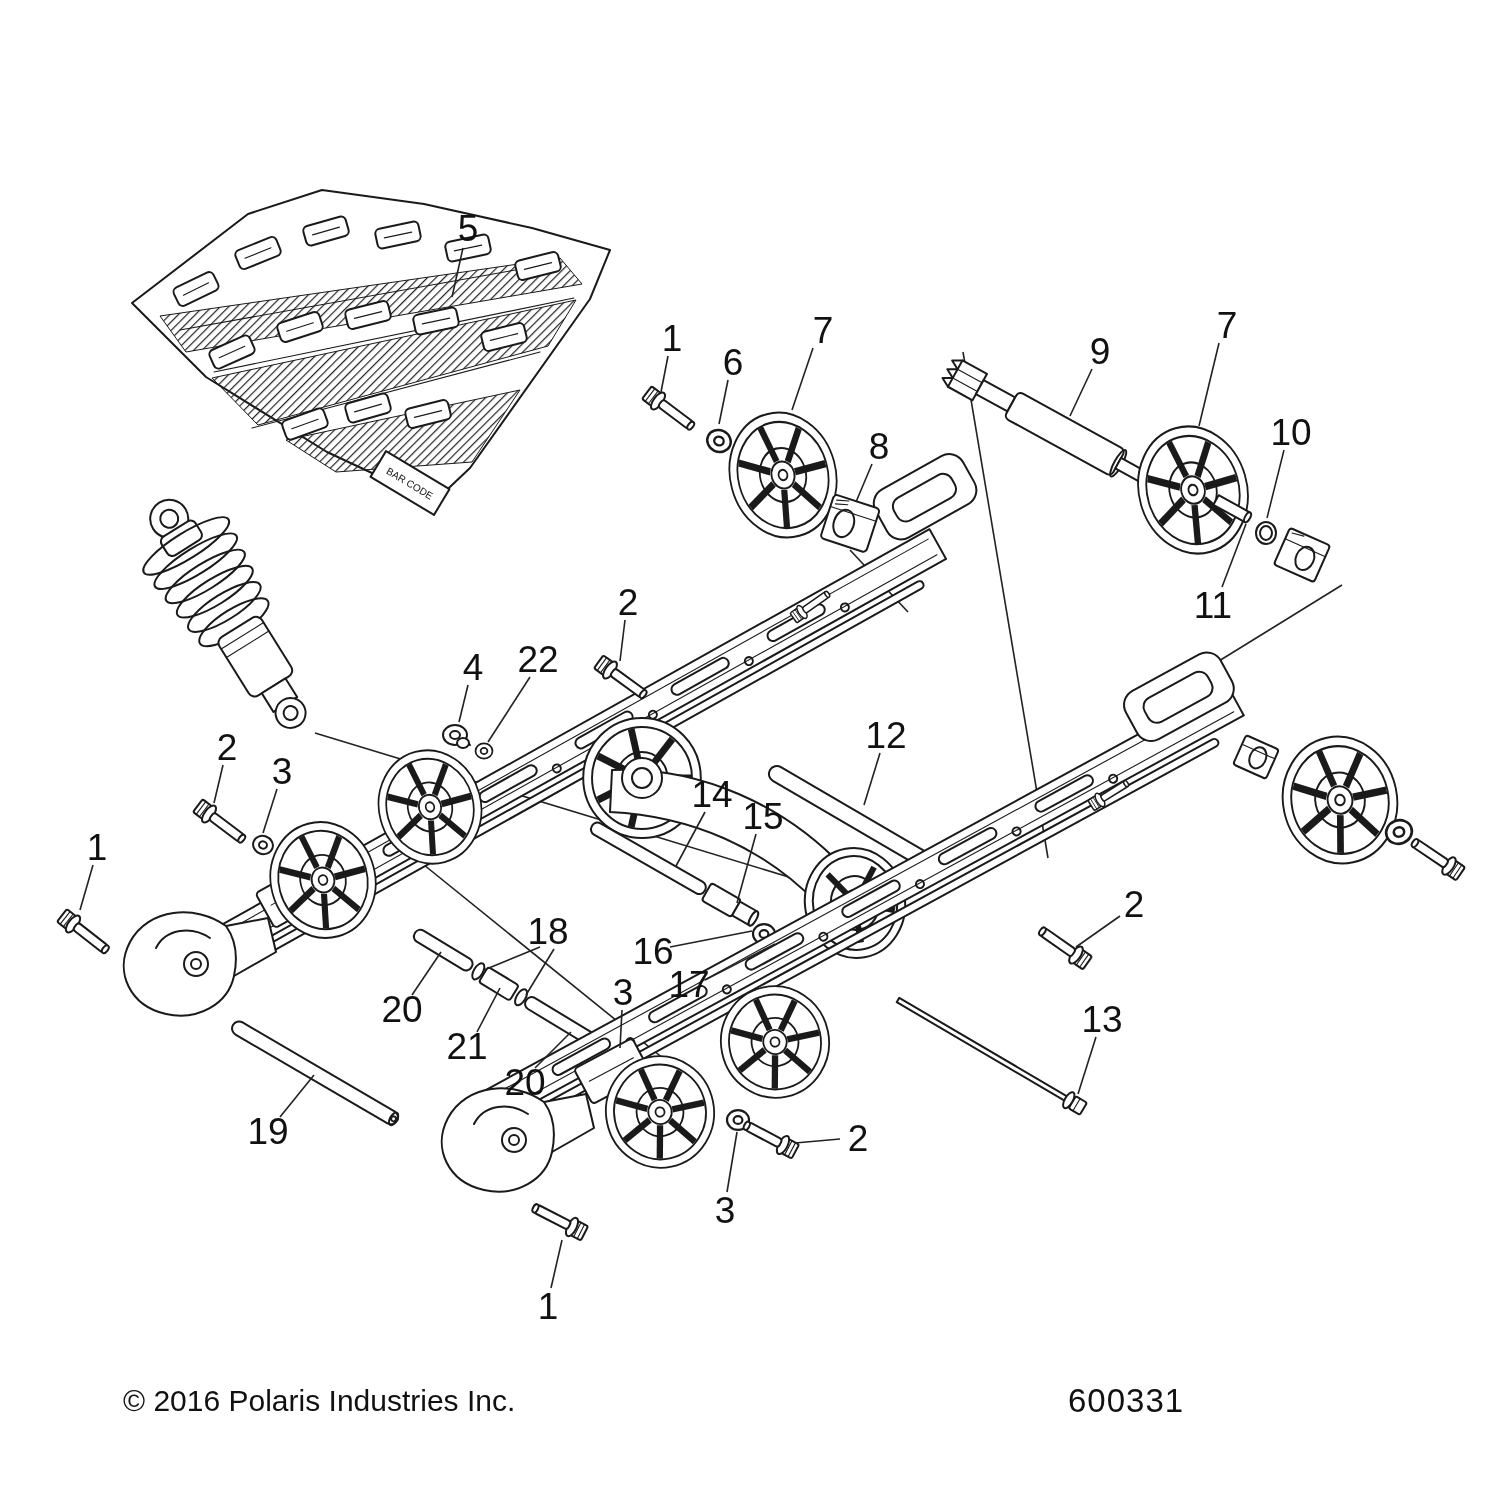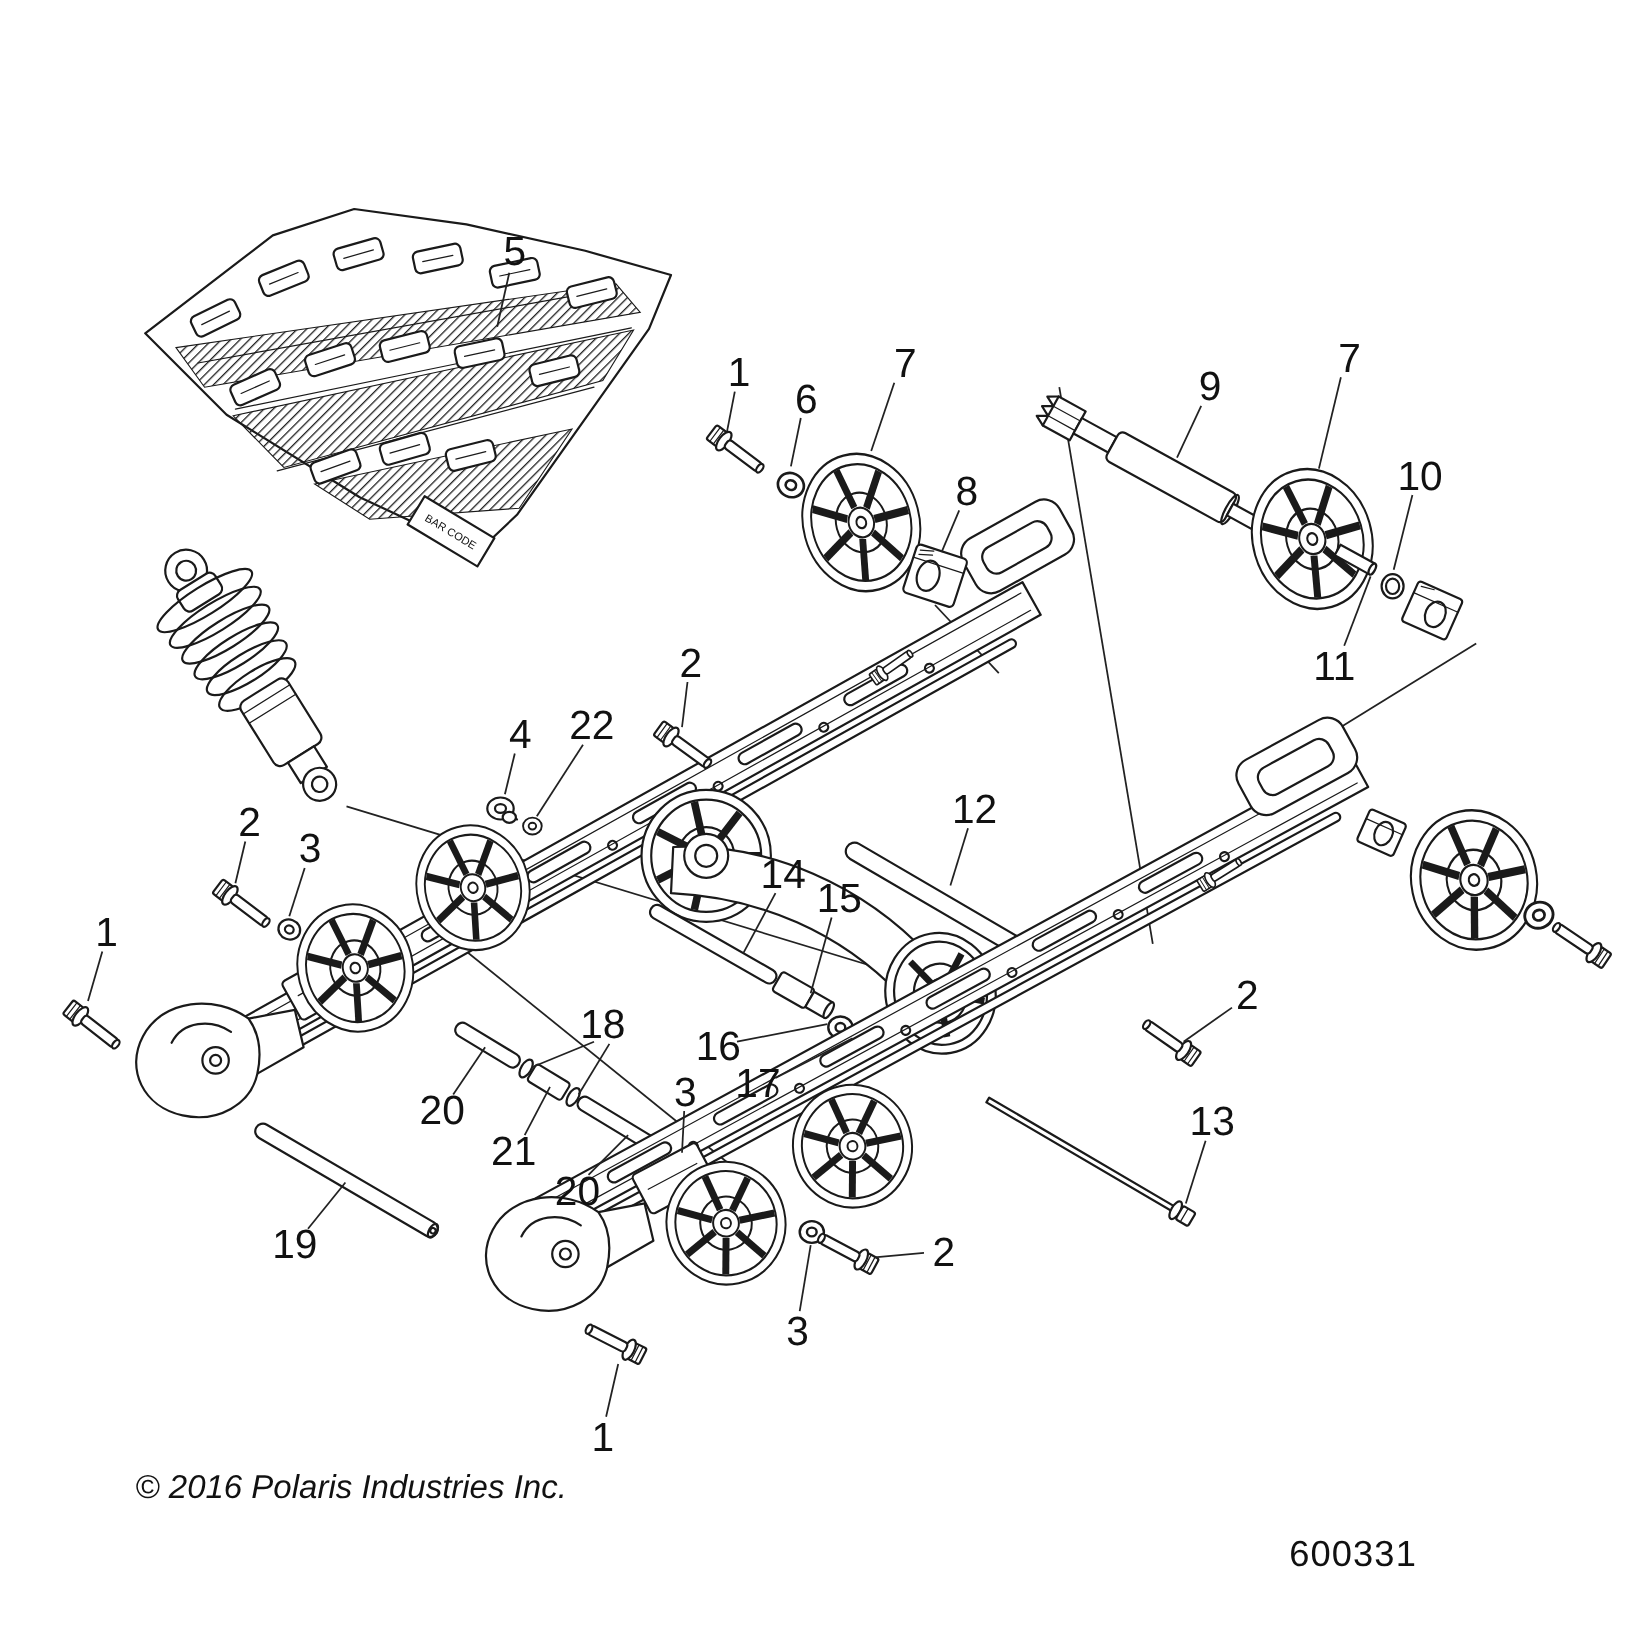--- a/index.html
+++ b/index.html
@@ -9,22 +9,22 @@
   .s{stroke:#1a1a1a;stroke-width:2;fill:none;stroke-linecap:round;stroke-linejoin:round;}
   .f{fill:#ffffff;}
   .thin{stroke-width:1.1;}
   .leader{stroke:#222222;stroke-width:1.6;fill:none;}
   .callout{font-family:"Liberation Sans",sans-serif;font-size:37px;fill:#111111;
            text-anchor:middle;}
   .spoke{stroke:#1a1a1a;stroke-width:7;}
   .spoke5{stroke:#1a1a1a;stroke-width:6;}
   .barcode-text{font-family:"Liberation Sans",sans-serif;font-size:10px;fill:#111;text-anchor:middle;}
   .footer-text{position:absolute;color:#111;white-space:nowrap;}
-  #copyright{left:123px;top:1336px;font-size:30px;font-style:italic;}
-  #partnum{left:1172px;top:1382px;font-size:33px;letter-spacing:1px;margin-top:12px;}
+  #copyright{left:123px;top:1384px;font-size:30px;}
+  #partnum{left:1068px;top:1382px;font-size:33px;letter-spacing:1px;}
 </style>
 </head>
 <body>
 
 <div id="page">
 <svg id="dsvg" width="1500" height="1500" viewBox="0 0 1500 1500">
   <defs>
     <pattern id="hx" width="6" height="6" patternUnits="userSpaceOnUse" patternTransform="rotate(45)">
       <line x1="0" y1="0" x2="0" y2="6" stroke="#222" stroke-width="2.4"></line>
     </pattern>

